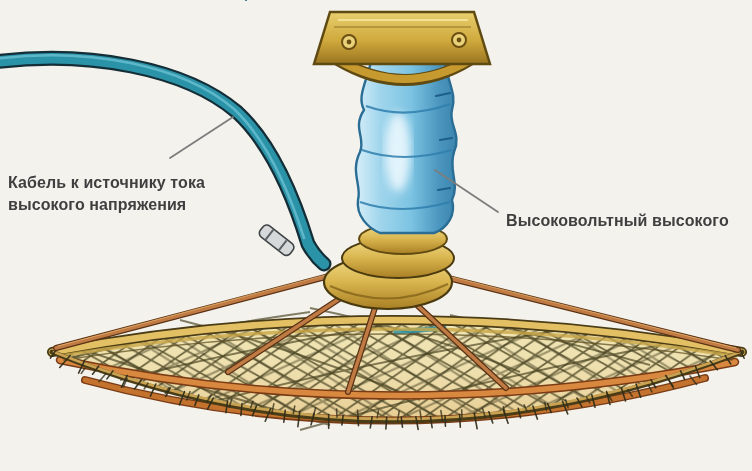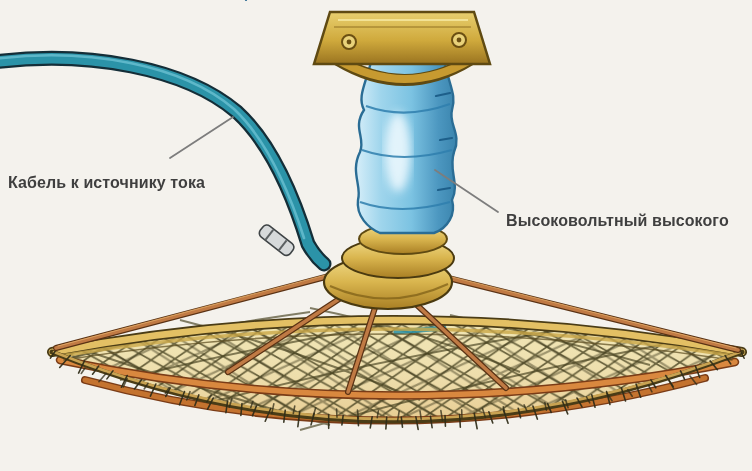--- a/index.html
+++ b/index.html
@@ -247,16 +247,17 @@
       <circle cx="459" cy="40" r="2.4" fill="#6b4f12"></circle>
     </g>
   </g>
 
   <line x1="170" y1="158" x2="233" y2="117" style="stroke:var(--leader,#7d7d7d)" stroke-width="1.8" stroke-linecap="round"></line>
   <line x1="435" y1="170" x2="498" y2="212" style="stroke:var(--leader,#7d7d7d)" stroke-width="1.8" stroke-linecap="round"></line>
 </svg>
 
 <div id="cable-label" class="diagram-label">
   <div>Кабель к источнику тока</div>
+  <div>высокого напряжения</div>
 </div>
 <div id="insulator-label" class="diagram-label">Высоковольтный высокого</div>
 
 </div>
 
 </body></html>

